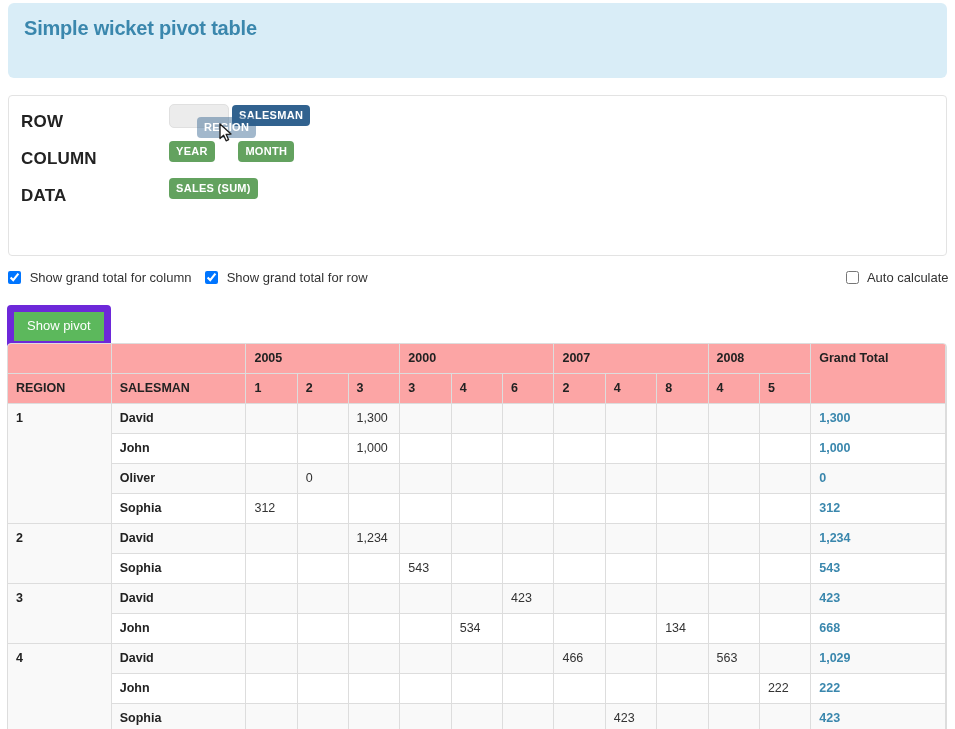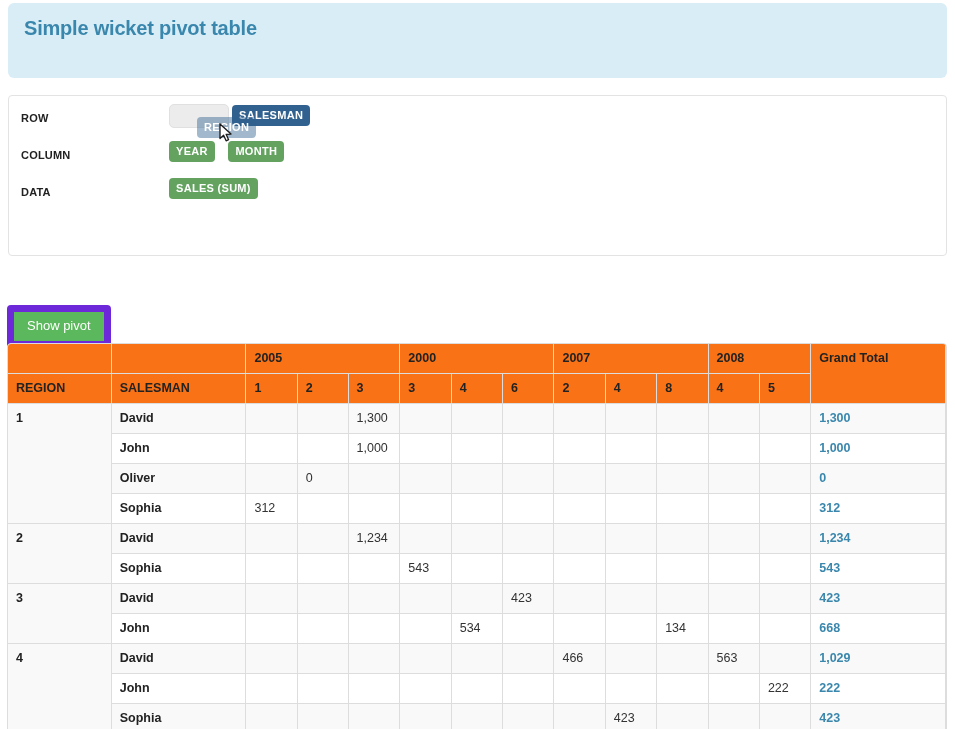--- a/index.html
+++ b/index.html
@@ -41,29 +41,29 @@
     background: #ffffff;
     border: 1px solid #e3e3e3;
     border-radius: 4px;
   }
   .field-row {
     position: absolute; left: 0; width: 100%;
     height: 37px;
   }
   .field-label {
     position: absolute; left: 12px; top: 8px;
-    font-size: 11px; font-weight: bold; color: #222;
+    font-size: 17px; font-weight: bold; color: #222;
     letter-spacing: 0.2px;
   }
   .chips { position: absolute; left: 160px; top: 0; height: 37px; }
   .chip {
     display: inline-block;
     vertical-align: top;
     padding: 4px 7px 5px 7px;
-    margin-right: 10px;
+    margin-right: 20px;
     border-radius: 4px;
     font-size: 11px; font-weight: bold;
     color: #ffffff;
     letter-spacing: 0.3px;
     line-height: 12px;
     cursor: move;
     user-select: none;
   }
   .chip-green { background: #63a25f; }
 
@@ -151,21 +151,21 @@
   }
   table.pivot th, table.pivot td {
     border: 1px solid #dddddd;
     border-top: 0; border-left: 0;
     padding: 7px 8px 8px 8px;
     text-align: left;
     vertical-align: top;
     white-space: nowrap;
   }
   table.pivot th:first-child, table.pivot td:first-child { border-left: 0; }
-  table.pivot th { font-weight: bold; color: #222; background: #f97316; }
+  table.pivot th { font-weight: bold; color: #222; background: #fca5a5; }
   table.pivot tr:first-child th { border-top: 0; }
   .hdr-gt { color: #3a87ad; font-weight: bold; }
   tbody tr.odd td { background: #f9f9f9; }
   tbody tr.even td { background: #ffffff; }
   td.region, td.salesman { font-weight: bold; color: #222; }
   td.total { color: #3a87ad; font-weight: bold; }
   td.num { color: #333; }
   .w-region { width: 105px; }
   .w-sales  { width: 137px; }
   .w-gt     { width: 137px; }
@@ -204,20 +204,34 @@
 
   </div>
 
   <div class="drop-placeholder"></div>
   <div class="chip-salesman-abs">SALESMAN</div>
   <div class="chip-drag">REGION</div>
   <svg class="cursor-arrow" viewBox="0 0 14 20">
     <path d="M1 1 L1 15.5 L4.6 12.2 L7.1 17.8 L9.6 16.7 L7.1 11.3 L12 11.1 Z" fill="#ffffff" stroke="#1a1a1a" stroke-width="1.3" stroke-linejoin="round"></path>
   </svg>
 
+  <div class="options-row">
+    <label class="chk-group chk-col">
+      <input type="checkbox" checked="" style="">
+      <span>Show grand total for column</span>
+    </label>
+    <label class="chk-group chk-row">
+      <input type="checkbox" checked="" style="">
+      <span>Show grand total for row</span>
+    </label>
+    <label class="chk-group chk-auto">
+      <input type="checkbox" style="">
+      <span>Auto calculate</span>
+    </label>
+  </div>
 
   <button class="btn-pivot">Show pivot</button>
 
   <div class="table-wrap">
     <table class="pivot">
       <thead>
         <tr>
             <th class="w-region"></th>
             <th class="w-sales"></th>
             <th colspan="3">2005</th>

